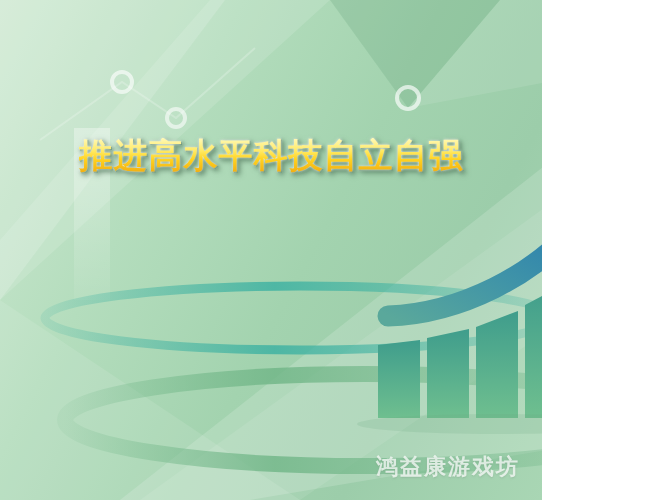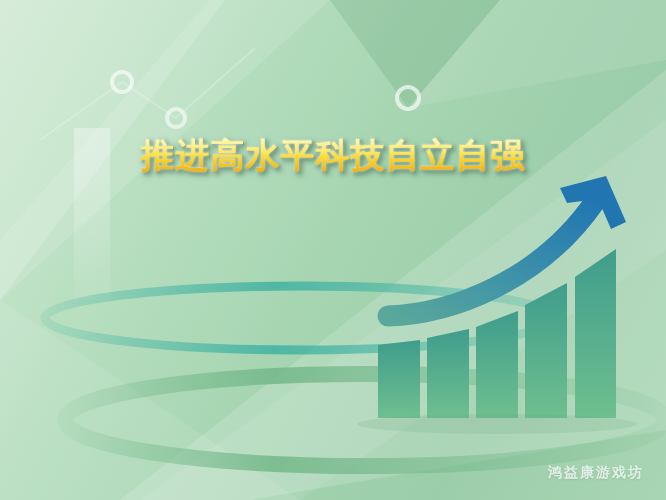--- a/index.html
+++ b/index.html
@@ -1,17 +1,17 @@
 <!DOCTYPE html>
 <html><head>
 <meta charset="utf-8">
 <style>
   html,body{margin:0;padding:0;background:#fff;}
   #stage{
-    position:relative;width:666px;height:500px;overflow:hidden;
+    position:relative;width:542px;height:500px;overflow:hidden;
     font-family:"Liberation Sans","DejaVu Sans",sans-serif;
     background:linear-gradient(118deg,#cfe9d2 0%,#b4ddbd 30%,#a3d3af 55%,#9ccdaa 75%,#a9d6b4 100%);
   }
 
   
   .bg-layer{position:absolute;inset:0;pointer-events:none;}
   .bg-svg{position:absolute;left:0;top:0;width:666px;height:500px;}
 
   
   .title-block{
@@ -46,21 +46,21 @@
     color:transparent;
     -webkit-text-stroke:3.5px #ffffff;
     text-stroke:3.5px #ffffff;
     z-index:-1;
   }
 
   
   .watermark{
     position:absolute;right:22px;bottom:18px;
     font-family:"DejaVu Sans","Liberation Sans",sans-serif;
-    font-size:14px;font-weight:700;letter-spacing:2px;
+    font-size:22px;font-weight:700;letter-spacing:2px;
     color:rgba(255,255,255,.72);
     text-shadow:0 1px 2px rgba(120,150,125,.35);
   }
 </style>
 </head>
 <body>
 
 <div id="stage">
 
   <div class="bg-layer">

